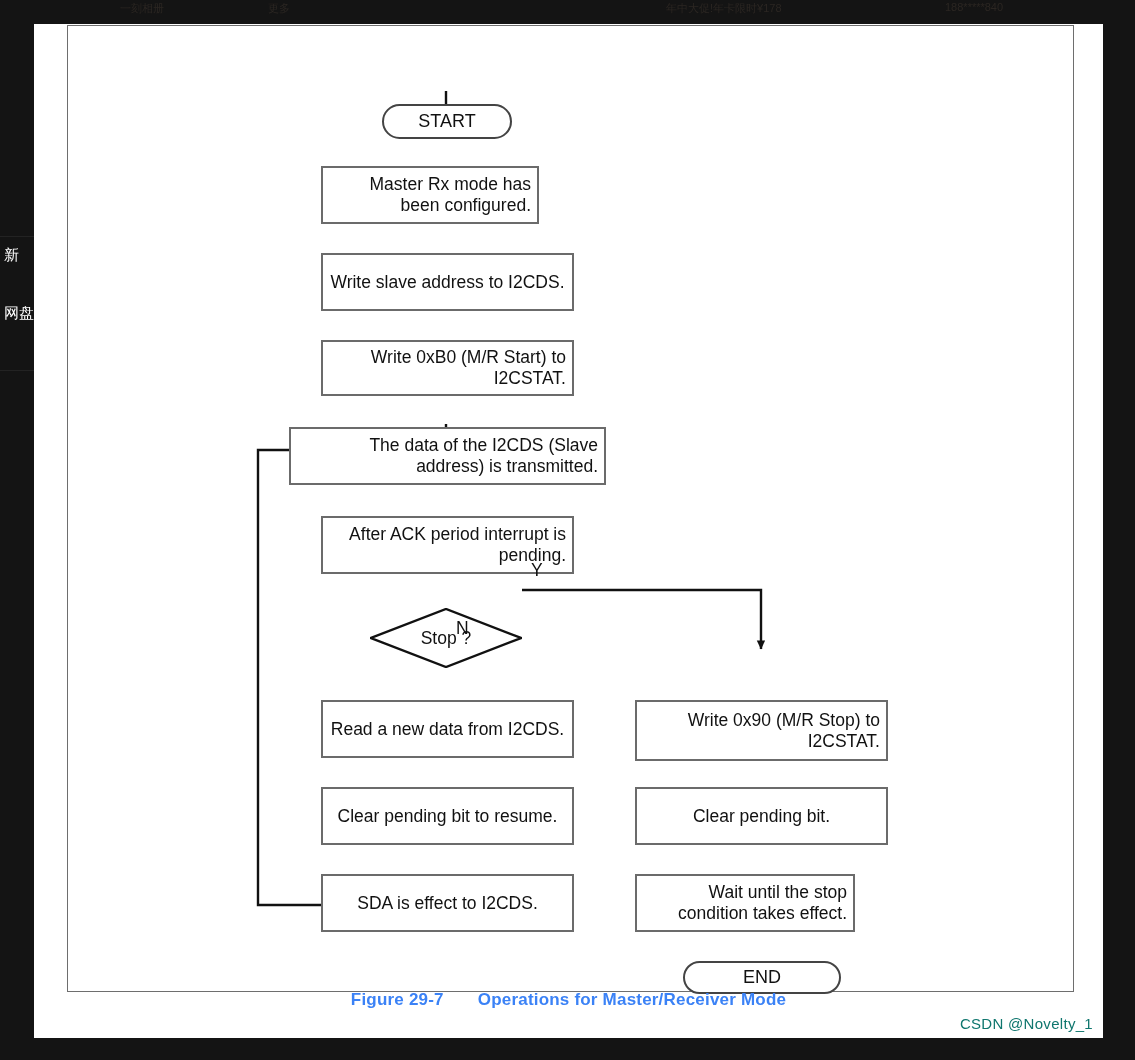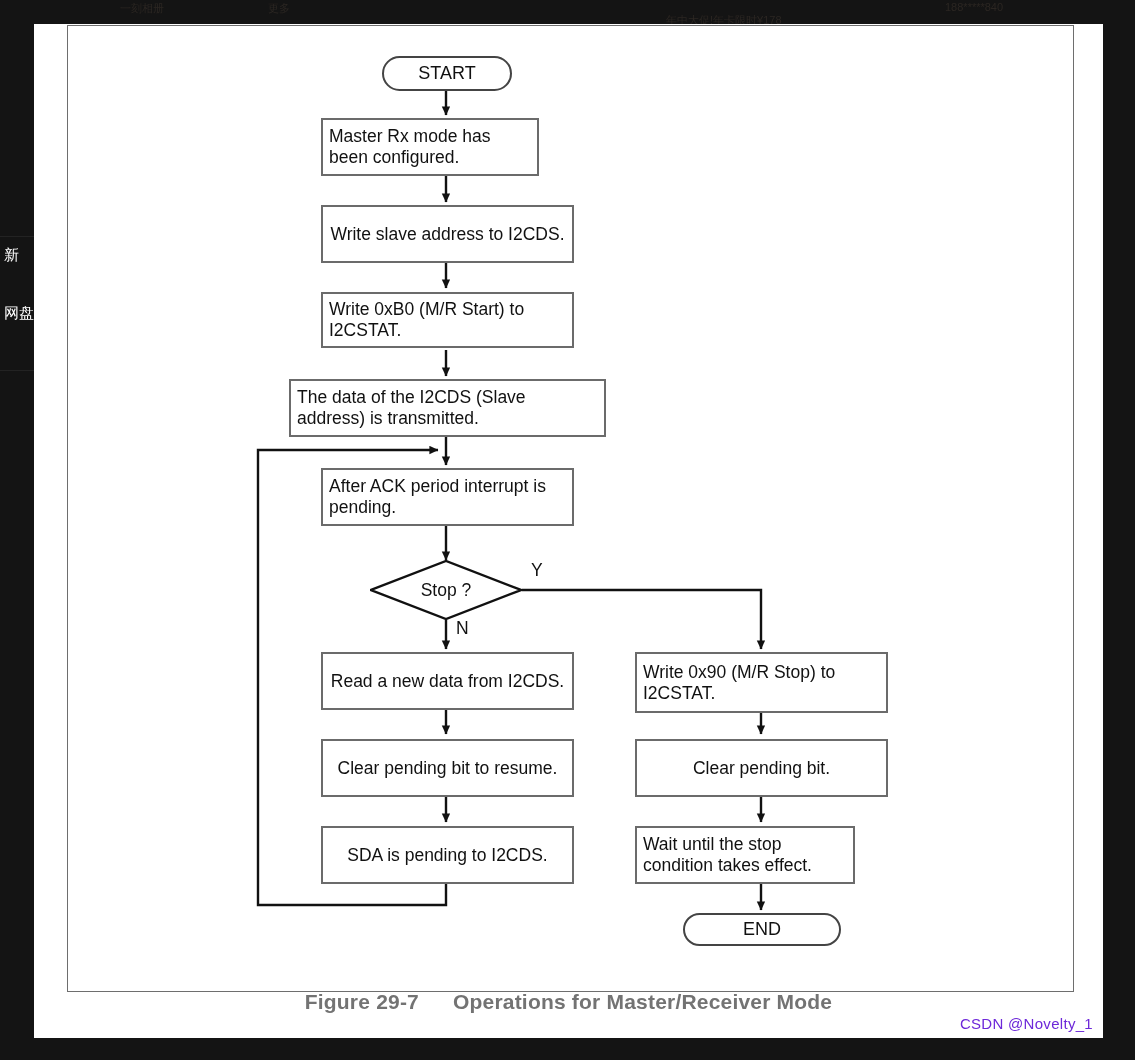--- a/index.html
+++ b/index.html
@@ -31,57 +31,58 @@
   .figure-frame{
     position:absolute;left:33px;top:1px;
     width:1005px;height:965px;
     border:1px solid #6e6e6e;
     background:#ffffff;
   }
   .canvas{position:absolute;left:0;top:0;width:1069px;height:1014px;}
 
   .caption{
     position:absolute;left:0;top:966px;width:1069px;
-    text-align:center;font-size:21px;font-weight:bold;color:#737373;
+    text-align:center;font-size:17px;font-weight:bold;color:#3b82f6;
     letter-spacing:.2px;
   }
   .caption .cap-num{margin-right:34px;}
 
   .watermark{
     position:absolute;right:10px;bottom:6px;
-    font-size:15px;color:#6d28d9;letter-spacing:.3px;
+    font-size:15px;color:#0f766e;letter-spacing:.3px;
   }
 
   
   .node{
     position:absolute;box-sizing:border-box;
     border:2px solid #6b6b6b;background:#fff;
     display:flex;align-items:center;justify-content:center;
-    text-align:left;color:#111;font-size:17.5px;line-height:1.18;
+    text-align:right;color:#111;font-size:17.5px;line-height:1.18;
     padding:2px 6px;
+    margin-top:48px;
   }
   .node.terminal{border-radius:999px;border-color:#444;font-size:18px;}
   .node.decision{
     border:none;background:transparent;padding:0;
   }
   .diamond-shape{position:absolute;left:0;top:0;}
   .decision .dlabel{position:relative;z-index:2;font-size:17.5px;}
 
   .edge-label{
     position:absolute;font-size:17.5px;color:#111;
   }
   svg.lines{position:absolute;left:0;top:0;width:1069px;height:1014px;overflow:visible;}
 </style>
 </head>
 <body>
 
 <div class="bg-banner">
   <span style="left: 120px;">一刻相册</span>
   <span style="left: 268px;">更多</span>
-  <span style="left: 666px; margin-top: 12px;">年中大促!年卡限时¥178</span>
+  <span style="left: 666px;">年中大促!年卡限时¥178</span>
   <span style="left: 945px;">188*****840</span>
 </div>
 <div class="bg-left-col">
   <span style="top: 228px;">新</span>
   <span style="top: 286px;">网盘</span>
   <div class="bg-rule" style="top:218px"></div>
   <div class="bg-rule" style="top:352px"></div>
 </div>
 
 <div class="figure-panel">
@@ -153,21 +154,21 @@
 
     <div class="node" style="left:287px;top:628px;width:253px;height:58px;">
       <span>Read a new data from I2CDS.</span>
     </div>
 
     <div class="node" style="left:287px;top:715px;width:253px;height:58px;">
       <span>Clear pending bit to resume.</span>
     </div>
 
     <div class="node" style="left:287px;top:802px;width:253px;height:58px;">
-      <span>SDA is pending to I2CDS.</span>
+      <span>SDA is effect to I2CDS.</span>
     </div>
 
     <div class="node" style="left:601px;top:628px;width:253px;height:61px;">
       <span>Write 0x90 (M/R Stop) to I2CSTAT.</span>
     </div>
 
     <div class="node" style="left:601px;top:715px;width:253px;height:58px;">
       <span>Clear pending bit.</span>
     </div>
 

